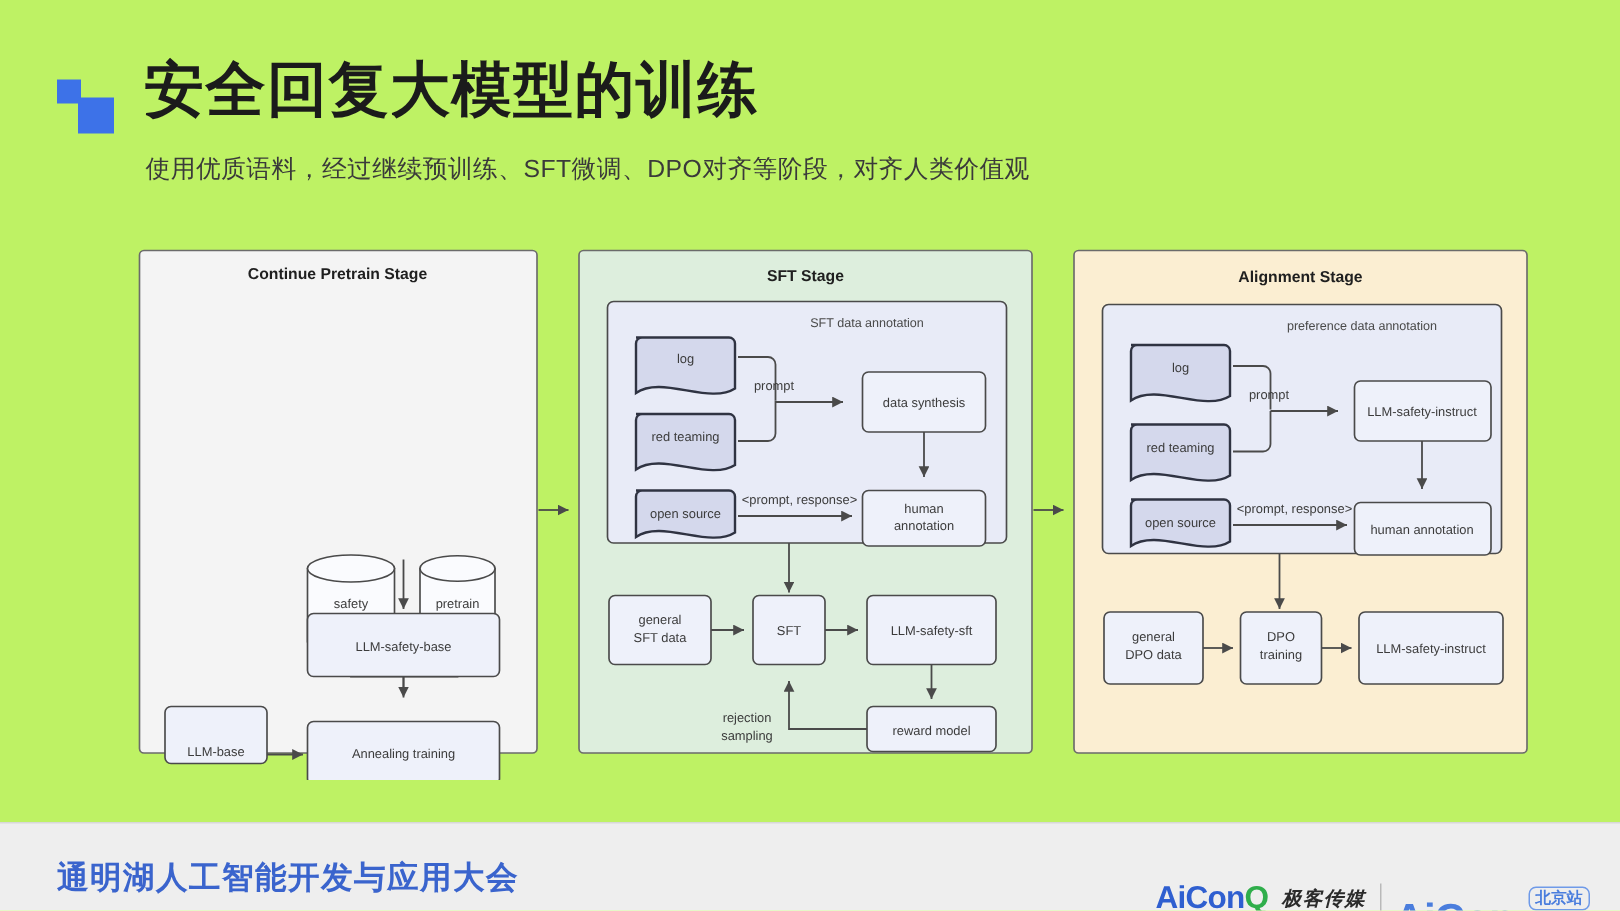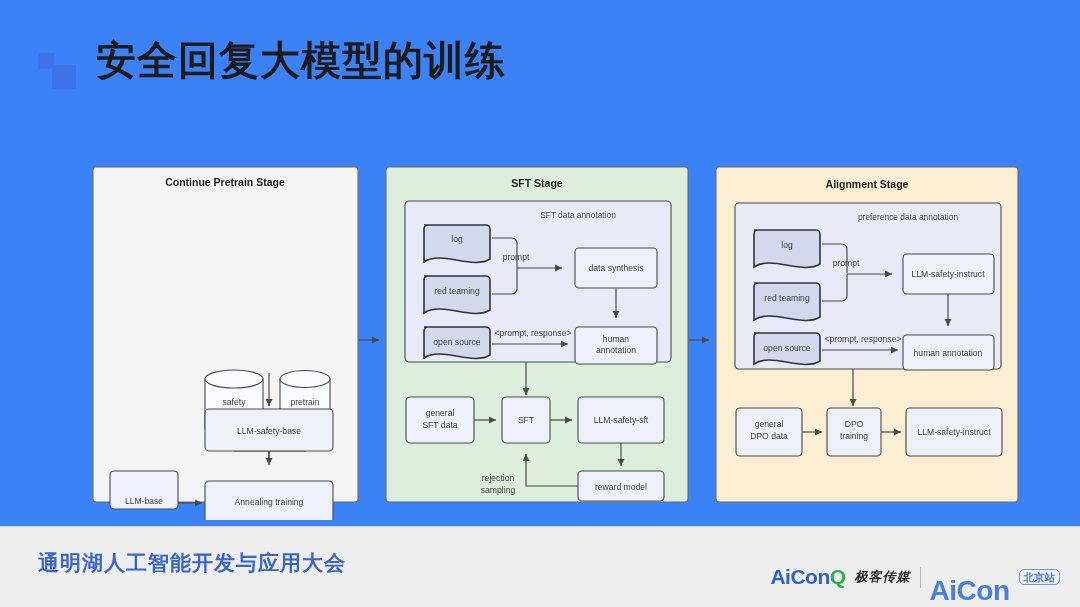--- a/index.html
+++ b/index.html
@@ -2,21 +2,21 @@
 <html><head>
 <meta charset="utf-8">
 <style>
   * { box-sizing: border-box; margin: 0; padding: 0; }
   html, body {
     width: 1080px; height: 607px;
     background: #ffffff;
     font-family: "Liberation Sans", "DejaVu Sans", sans-serif;
     overflow: hidden;
   }
-  .slide { position: relative; width: 1080px; height: 607px; background: #3b82f6; }
+  .slide { position: relative; width: 1080px; height: 607px; background: #bef264; }
 
   
   .bullet-icon { position: absolute; left: 38px; top: 53px; width: 44px; height: 36px; }
   .bullet-icon .sq-a { position: absolute; left: 0; top: 0; width: 16px; height: 16px; background: #3d72e8; }
   .bullet-icon .sq-b { position: absolute; left: 14px; top: 12px; width: 24px; height: 24px; background: #3d72e8; }
 
   .page-title {
     position: absolute; left: 96px; top: 36px;
     font-size: 40px; font-weight: 700; color: #1b1b1b;
     letter-spacing: 1px; line-height: 1.2;
@@ -25,21 +25,21 @@
     position: absolute; left: 97px; top: 102px;
     font-size: 16.5px; color: #3a3a3a; font-weight: 400; letter-spacing: 0.3px;
   }
 
   
   .diagram { position: absolute; left: 0; top: 150px; width: 1080px; height: 370px; }
   .diagram svg { display: block; }
 
   
   .footer {
-    position: absolute; left: 0; bottom: 0; width: 1080px; height: 81px;
+    position: absolute; left: 0; bottom: 0; width: 1080px; height: 59px;
     background: #eeeeee; border-top: 1px solid #d8d8d8;
   }
   .footer-title {
     position: absolute; left: 38px; top: 22px;
     font-size: 21px; font-weight: 700; color: #3a64cd; letter-spacing: 1px;
   }
   .footer-logos {
     position: absolute; right: 20px; top: 20px;
     display: flex; align-items: center; gap: 9px;
     font-size: 21px; font-weight: 700;
@@ -58,20 +58,21 @@
 <body>
 
 <div class="slide">
 
   <div class="bullet-icon">
     <div class="sq-a"></div>
     <div class="sq-b"></div>
   </div>
 
   <div class="page-title">安全回复大模型的训练</div>
+  <div class="page-subtitle">使用优质语料，经过继续预训练、SFT微调、DPO对齐等阶段，对齐人类价值观</div>
 
   <div class="diagram">
   <svg width="1080" height="370" viewBox="0 0 1080 370" xmlns="http://www.w3.org/2000/svg">
     <defs>
       <marker id="arw" markerWidth="7" markerHeight="7" refX="6" refY="3" orient="auto">
         <path d="M0,0 L6,3 L0,6 z" fill="#4a4a4a"></path>
       </marker>
       <style>
         .bx   { fill:#eef1fa; stroke:#4a4a4a; stroke-width:1.1; }
         .cyl  { fill:#fafbfe; stroke:#4a4a4a; stroke-width:1.1; }

